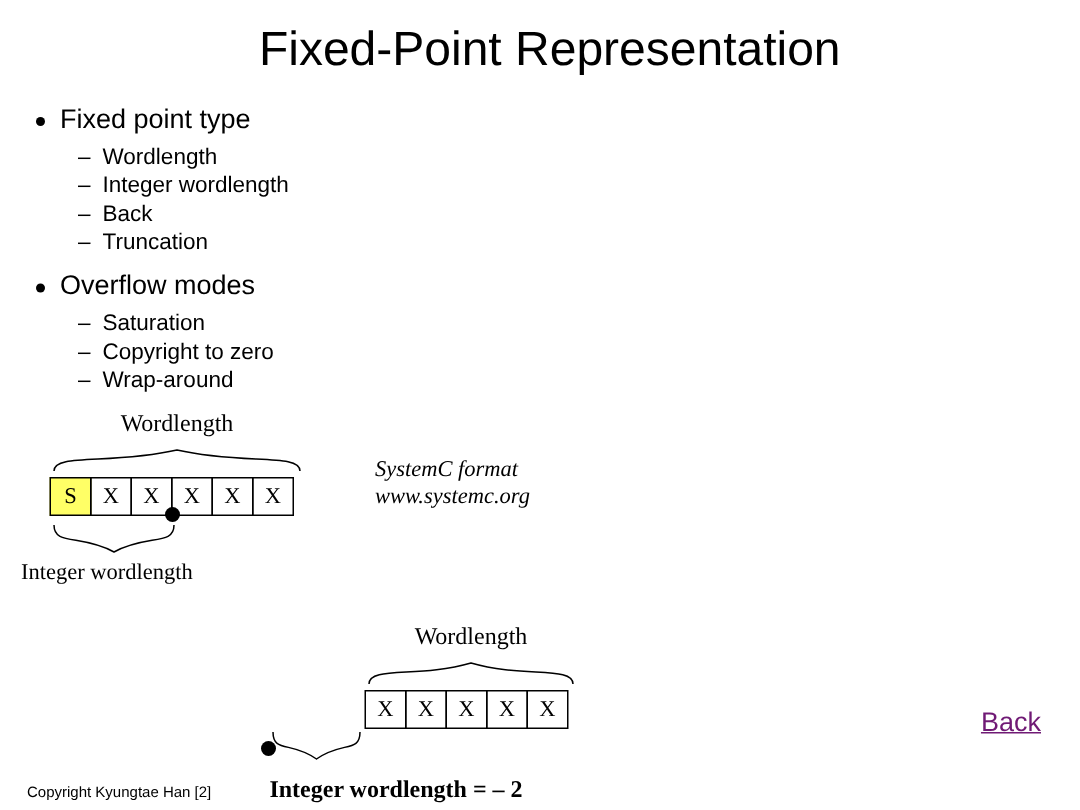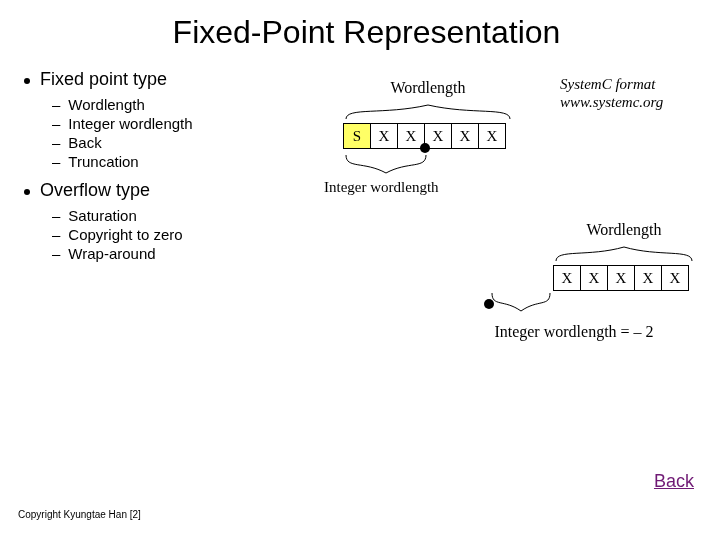--- a/index.html
+++ b/index.html
@@ -15,20 +15,21 @@
   .title {
     text-align: center;
     font-size: 32px;
     font-weight: 400;
     padding-top: 14px;
     margin-left: 13px;
   }
   .content {
     display: flex;
     padding: 18px 0 0 24px;
+    flex-direction: column;
   }
   .left {
     width: 310px;
     font-size: 18px;
   }
   .bullet-l1 {
     display: flex;
     align-items: flex-start;
     margin-bottom: 6px;
   }
@@ -97,21 +98,21 @@
   .brace-bot svg { position:absolute; left:0; top:0; }
   .iw-label {
     font-family: "Times New Roman", serif;
     font-size: 15px;
     margin-top: 0;
     margin-left: -20px;
   }
   .sysc {
     position: absolute;
     left: 226px;
-    top: 6px;
+    top: 40px;
     font-family: "Times New Roman", serif;
     font-style: italic;
     font-size: 15px;
     line-height: 1.2;
   }
   
   .diag2 {
     position: absolute;
     left: 150px;
     top: 152px;
@@ -145,34 +146,35 @@
     position: absolute;
     left: 0px;
     top: 78px;
   }
   .iw-neg {
     font-family: "Times New Roman", serif;
     font-size: 16px;
     text-align: center;
     margin-top: 6px;
     margin-left: -30px;
+    font-weight: bold;
   }
   .back {
     position: absolute;
     right: 26px;
     bottom: 48px;
     color: #701a75;
     text-decoration: underline;
     font-size: 18px;
     cursor: pointer;
   }
   .copyright {
     position: absolute;
     left: 18px;
-    bottom: 20px;
+    bottom: 6px;
     font-size: 10px;
     color: #000;
     margin-top: 12px;
   }
 </style>
 </head>
 <body>
 
 <h1 class="title">Fixed-Point Representation</h1>
 
@@ -195,21 +197,21 @@
         <span class="dash">–</span>
         <span>Back</span>
       </div>
     <div class="bullet-l2">
         <span class="dash">–</span>
         <span>Truncation</span>
       </div>
 
     <div class="bullet-l1" style="margin-top:10px">
         <span class="dot"></span>
-        <span>Overflow type</span>
+        <span>Overflow modes</span>
       </div>
     <div class="bullet-l2">
         <span class="dash">–</span>
         <span>Saturation</span>
       </div>
     <div class="bullet-l2">
         <span class="dash">–</span>
         <span>Copyright to zero</span>
       </div>
     <div class="bullet-l2">

